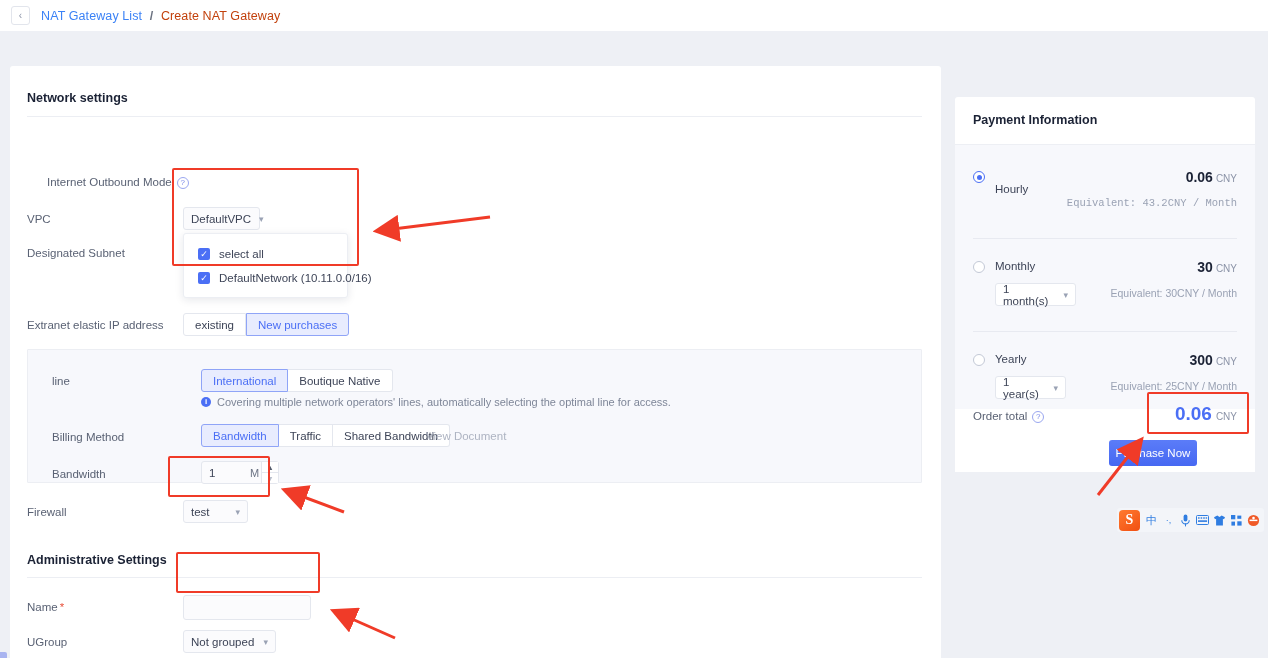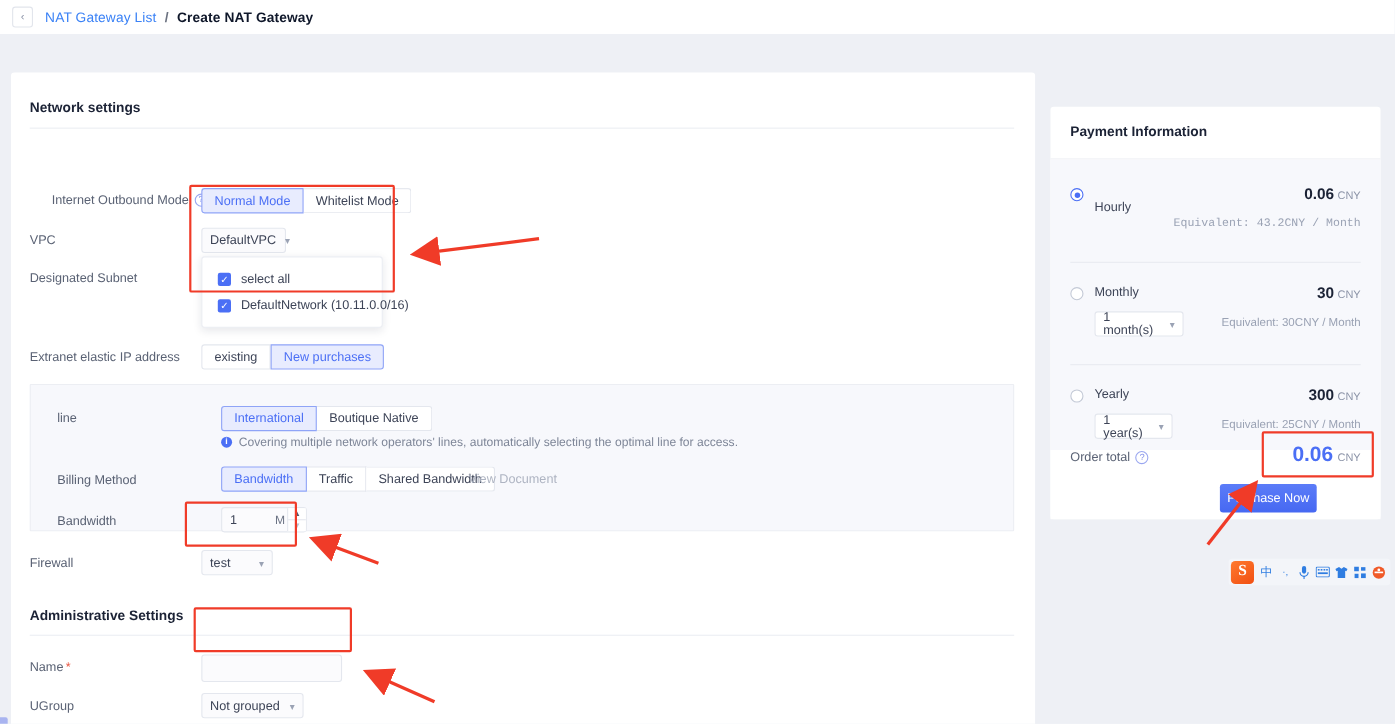--- a/index.html
+++ b/index.html
@@ -21,21 +21,21 @@
   .back-btn {
     margin-left: 11px; width: 19px; height: 19px;
     border: 1px solid #e2e5ec; border-radius: 3px;
     background: #fff; color: #8b93a7;
     display: flex; align-items: center; justify-content: center;
     font-size: 10px; line-height: 1; cursor: pointer;
   }
   .crumbs { margin-left: 11px; font-size: 12.5px; letter-spacing: .1px; }
   .crumb-link { color: #3b82f6; cursor: pointer; }
   .crumb-sep { color: #6b7280; margin: 0 4px; font-weight: 700; }
-  .crumb-cur { color: #0f172a; font-weight: 700; margin-top: 12px; }
+  .crumb-cur { color: #c2410c; font-weight: 400; margin-top: 12px; }
 
   
   .page { position: absolute; left: 0; top: 31px; width: 1268px; height: 627px; background: #eef0f5; }
 
   .left-card {
     position: absolute; left: 10px; top: 35px;
     width: 931px; height: 600px;
     background: #fff; border-radius: 3px;
   }
   .left-edge-tab {
@@ -234,24 +234,20 @@
 
   <div class="page">
 
     <div class="left-card">
 
       <div class="section-title" style="left:17px; top:25px;">Network settings</div>
       <div class="hr" style="left:17px; top:50px; width:895px;"></div>
 
       <div class="row-label" style="left:17px; top:110px;margin-left:20px;">
         <span>Internet Outbound Mode</span><span class="help-icon">?</span>
-      </div>
-      <div class="seg" style="left:173px; top:105px;">
-        <div class="opt active">Normal Mode</div>
-        <div class="opt">Whitelist Mode</div>
       </div>
 
       <div class="row-label" style="left:17px; top:147px;">VPC</div>
       <div class="select" style="left:173px; top:141px; width:77px;">
         <span>DefaultVPC</span>
         <span class="caret">▾</span>
       </div>
 
       <div class="row-label" style="left:17px; top:181px;">Designated Subnet</div>
       <div class="dropdown-panel" style="left:173px; top:167px; width:165px; height:65px;">

